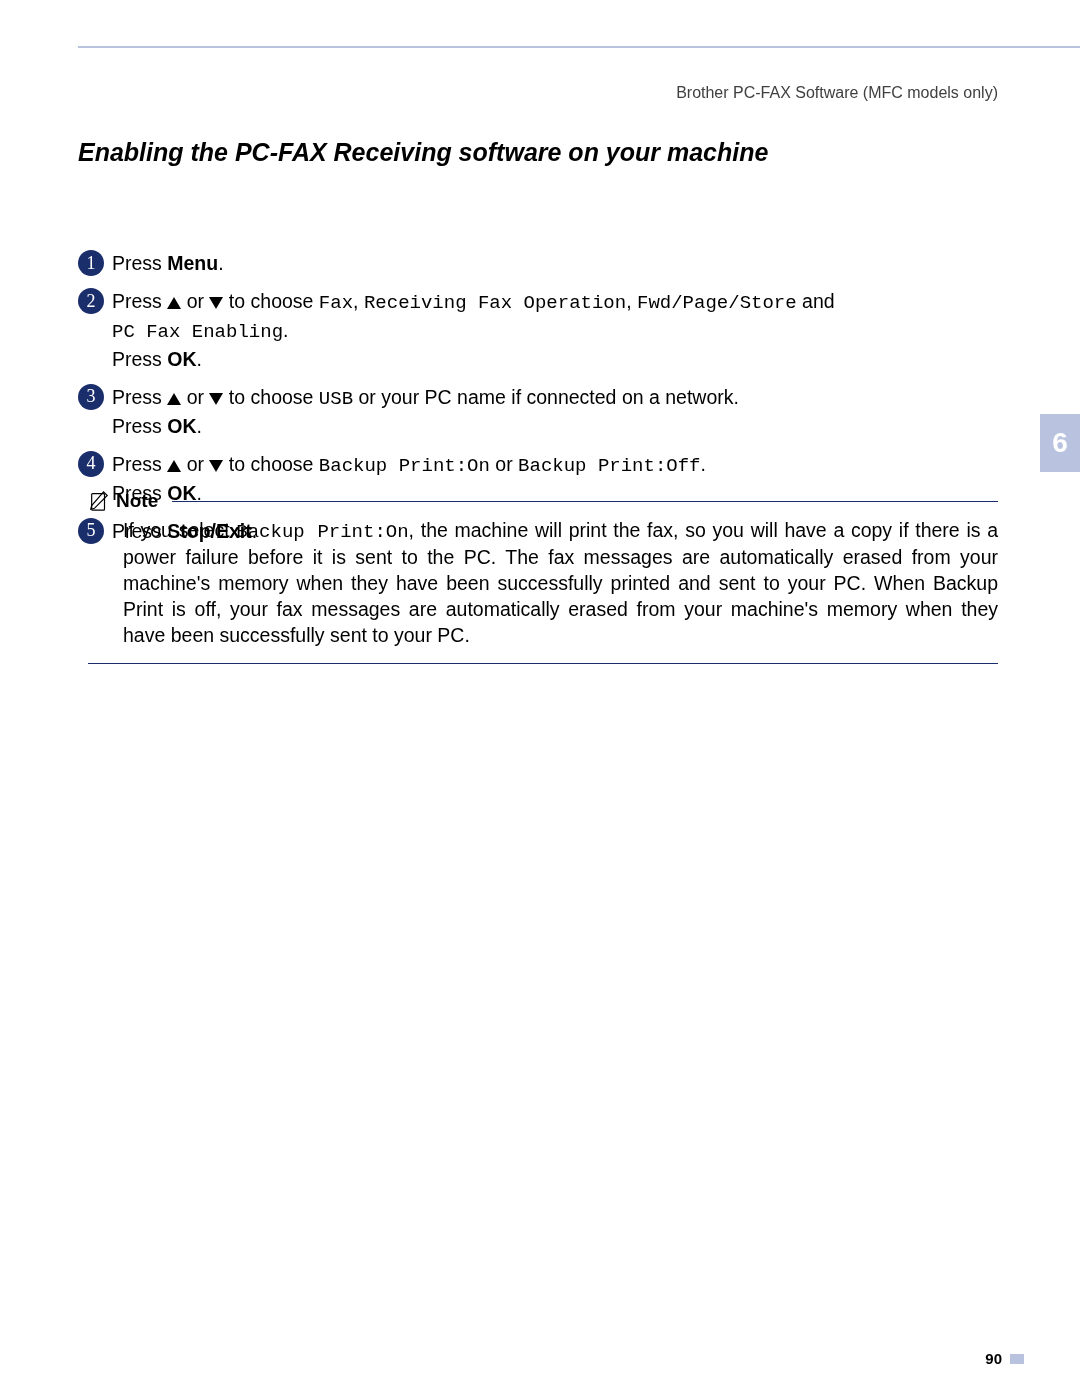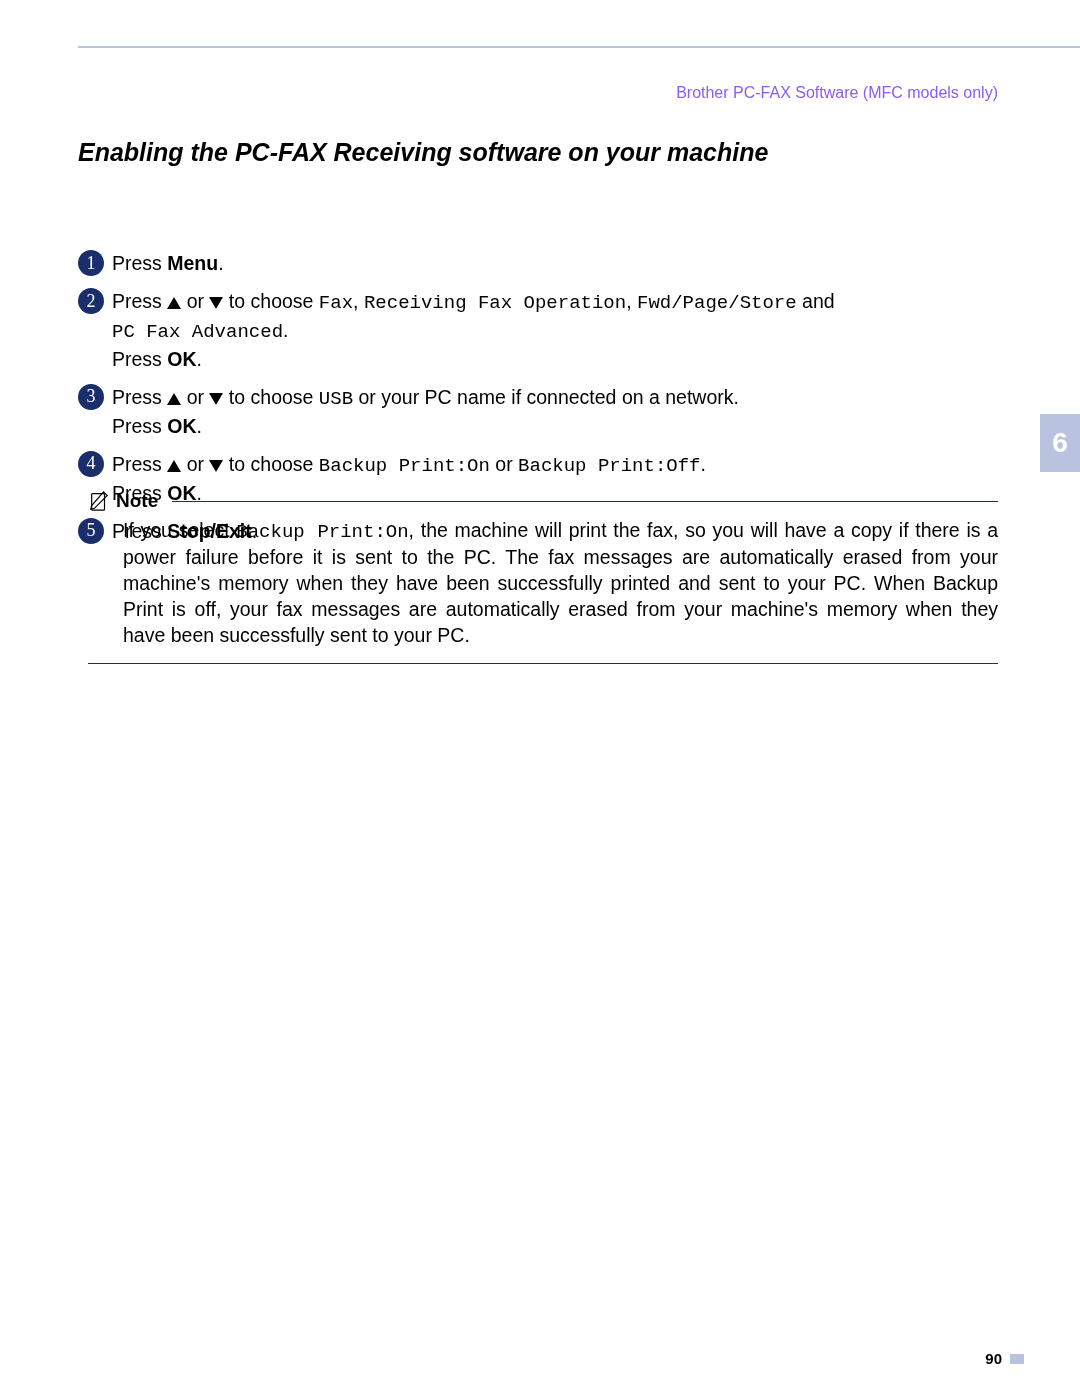--- a/index.html
+++ b/index.html
@@ -1,19 +1,19 @@
 <!DOCTYPE html>
 <html><head>
 <meta charset="utf-8">
 <style>
   * { box-sizing: border-box; margin: 0; padding: 0; }
   html, body { width: 1080px; height: 1397px; background: #ffffff; font-family: Arial, Helvetica, sans-serif; color: #000000; }
   .page { position: relative; width: 1080px; height: 1397px; }
   .top-bar { position: absolute; top: 46px; left: 78px; right: 0; height: 2px; background: #b9c3e0; }
-  .header-text { position: absolute; top: 84px; right: 82px; font-size: 16px; color: #8b5cf6; }
+  .header-text { position: absolute; top: 84px; right: 82px; font-size: 16px; color: #404040; }
   .heading { position: absolute; top: 138px; left: 78px; font-size: 25px; font-weight: bold; font-style: italic; }
   .intro { position: absolute; top: 182px; left: 78px; right: 82px; font-size: 19.5px; line-height: 1.35; }
   .steps { position: absolute; top: 238px; left: 78px; right: 82px; }
   .step { display: flex; align-items: flex-start; margin-top: 12px; }
   .step-num {
     flex: 0 0 26px; width: 26px; height: 26px; background: #1a2e6c; color: #fff;
     border-radius: 50%; display: flex; align-items: center; justify-content: center;
     font-size: 18px; font-family: Georgia, 'Times New Roman', serif; font-weight: normal;
     margin-right: 8px; margin-top: 0px;
   }
@@ -55,21 +55,21 @@
     <div class="step">
       <div class="step-num">1</div>
       <div class="step-body">
         <span>Press </span><b>Menu</b><span>.</span>
       </div>
     </div>
 
     <div class="step">
       <div class="step-num">2</div>
       <div class="step-body">
-        <span>Press </span><span class="tri-up"></span><span> or </span><span class="tri-down"></span><span> to choose </span><span class="mono">Fax</span><span>, </span><span class="mono">Receiving Fax Operation</span><span>, </span><span class="mono">Fwd/Page/Store</span><span> and </span><br><span class="mono">PC Fax Advanced</span><span>.</span><br><span>Press </span><b>OK</b><span>.</span>
+        <span>Press </span><span class="tri-up"></span><span> or </span><span class="tri-down"></span><span> to choose </span><span class="mono">Fax</span><span>, </span><span class="mono">Receiving Fax Operation</span><span>, </span><span class="mono">Fwd/Page/Store</span><span> and </span><br><span class="mono">PC Fax Enabling</span><span>.</span><br><span>Press </span><b>OK</b><span>.</span>
       </div>
     </div>
 
     <div class="step">
       <div class="step-num">3</div>
       <div class="step-body">
         <span>Press </span><span class="tri-up"></span><span> or </span><span class="tri-down"></span><span> to choose </span><span class="mono">USB</span><span> or your PC name if connected on a network.</span><br><span>Press </span><b>OK</b><span>.</span>
       </div>
     </div>
 

